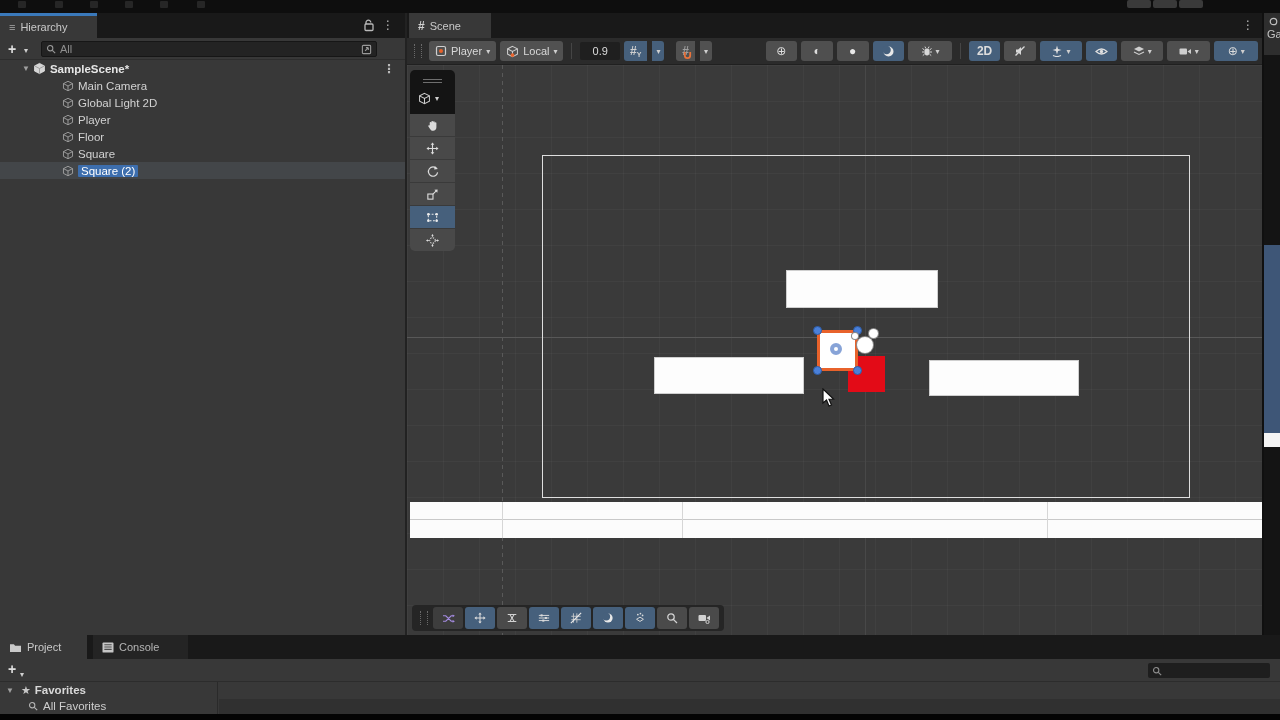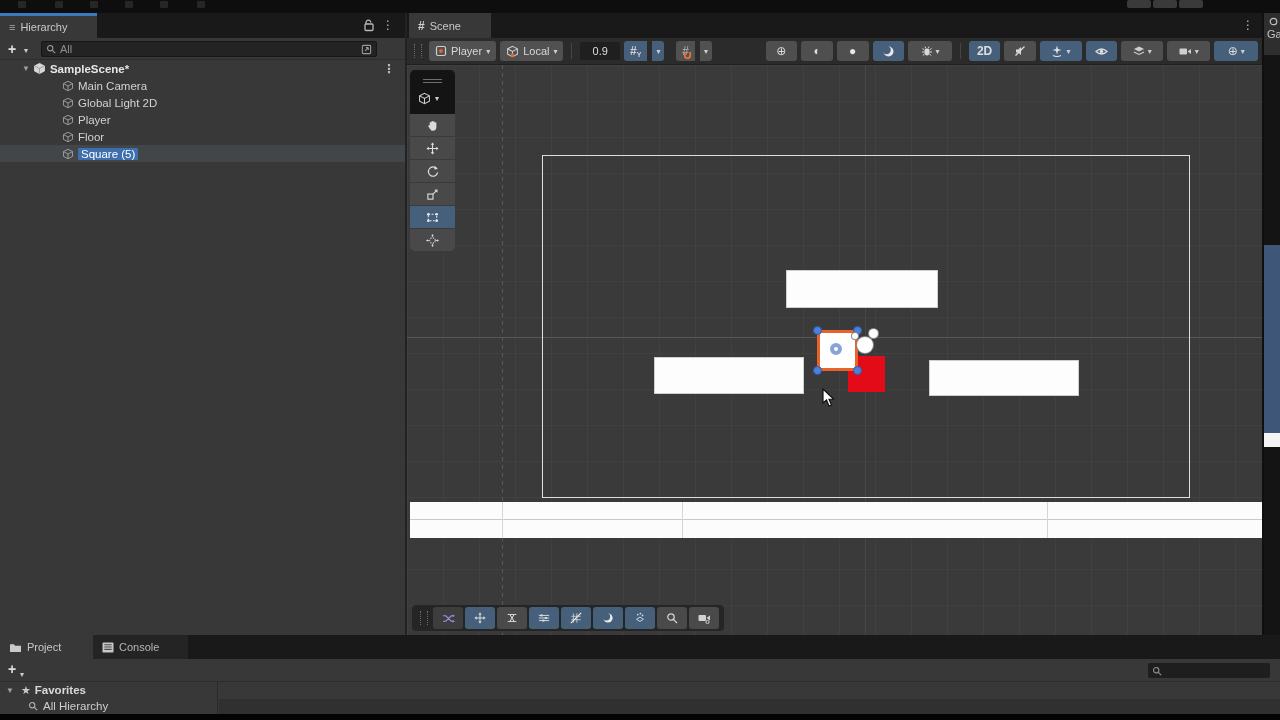--- a/index.html
+++ b/index.html
@@ -195,28 +195,37 @@
     </div>
     <div class="trow trow-child">
       <span class="cube">
           <svg width="12" height="12" viewBox="0 0 14 14">
             <path d="M7 1.5 12.3 4.2 12.3 9.8 7 12.5 1.7 9.8 1.7 4.2Z" fill="none" stroke="#a8a8a8" stroke-width="1"></path>
             <path d="M1.7 4.2 7 7 12.3 4.2 M7 7 7 12.5" stroke="#a8a8a8" stroke-width="1" fill="none"></path>
           </svg>
         </span>
       <span>Floor</span>
     </div>
-    <div class="trow trow-child trow-selected">
+    <div class="trow trow-child">
       <span class="cube">
           <svg width="12" height="12" viewBox="0 0 14 14">
             <path d="M7 1.5 12.3 4.2 12.3 9.8 7 12.5 1.7 9.8 1.7 4.2Z" fill="none" stroke="#a8a8a8" stroke-width="1"></path>
             <path d="M1.7 4.2 7 7 12.3 4.2 M7 7 7 12.5" stroke="#a8a8a8" stroke-width="1" fill="none"></path>
           </svg>
         </span>
-      <span class="sel-label">Square (5)</span>
+      <span>Square</span>
+    </div>
+    <div class="trow trow-child trow-selected">
+      <span class="cube">
+          <svg width="12" height="12" viewBox="0 0 14 14">
+            <path d="M7 1.5 12.3 4.2 12.3 9.8 7 12.5 1.7 9.8 1.7 4.2Z" fill="none" stroke="#a8a8a8" stroke-width="1"></path>
+            <path d="M1.7 4.2 7 7 12.3 4.2 M7 7 7 12.5" stroke="#a8a8a8" stroke-width="1" fill="none"></path>
+          </svg>
+        </span>
+      <span class="sel-label">Square (2)</span>
     </div>
   </div>
 </div>
 
 <div class="p scenepanel">
   <div class="p s-tabbar tabbar">
     <div class="p s-tab tab-active flex">
       <span class="hash">#</span>
       <span>Scene</span>
     </div>
@@ -507,21 +516,21 @@
     </div>
     <div class="p g-black1"></div>
     <div class="p g-blue"></div>
     <div class="p g-white"></div>
     <div class="p g-black2"></div>
   </div>
 </div>
 
 <div class="p bottompanel">
   <div class="p b-tabbar tabbar">
-    <div class="p tab-active flex" style="left:0;top:0;width:113px;height:24px;">
+    <div class="p tab-active flex" style="left:0;top:0;width:87px;height:24px;">
       <span>
           <svg width="13" height="11" viewBox="0 0 14 12">
             <path d="M1 2.5 h4.2 l1.4 1.5 H13 V11 H1Z" fill="#c9c9c9"></path>
           </svg>
         </span>
       <span>Project</span>
     </div>
     <div class="p tab-inactive flex" style="left:93px;top:0;width:95px;height:24px;">
       <span>
           <svg width="12" height="11" viewBox="0 0 13 12">
@@ -547,21 +556,21 @@
       <div class="favrow">
         <span class="foldout">▼</span>
         <span class="star">★</span>
         <span>Favorites</span>
       </div>
       <div class="itemrow">
         <svg width="10" height="10" viewBox="0 0 12 12">
             <circle cx="5" cy="5" r="3.2" fill="none" stroke="#b5b5b5" stroke-width="1.3"></circle>
             <line x1="7.6" y1="7.6" x2="11" y2="11" stroke="#b5b5b5" stroke-width="1.3"></line>
           </svg>
-        <span>All Hierarchy</span>
+        <span>All Favorites</span>
       </div>
       <div class="itemrow">
         <svg width="10" height="10" viewBox="0 0 12 12">
             <circle cx="5" cy="5" r="3.2" fill="none" stroke="#b5b5b5" stroke-width="1.3"></circle>
             <line x1="7.6" y1="7.6" x2="11" y2="11" stroke="#b5b5b5" stroke-width="1.3"></line>
           </svg>
         <span>All Models</span>
       </div>
     </div>
     <div class="p assets-body"></div>

